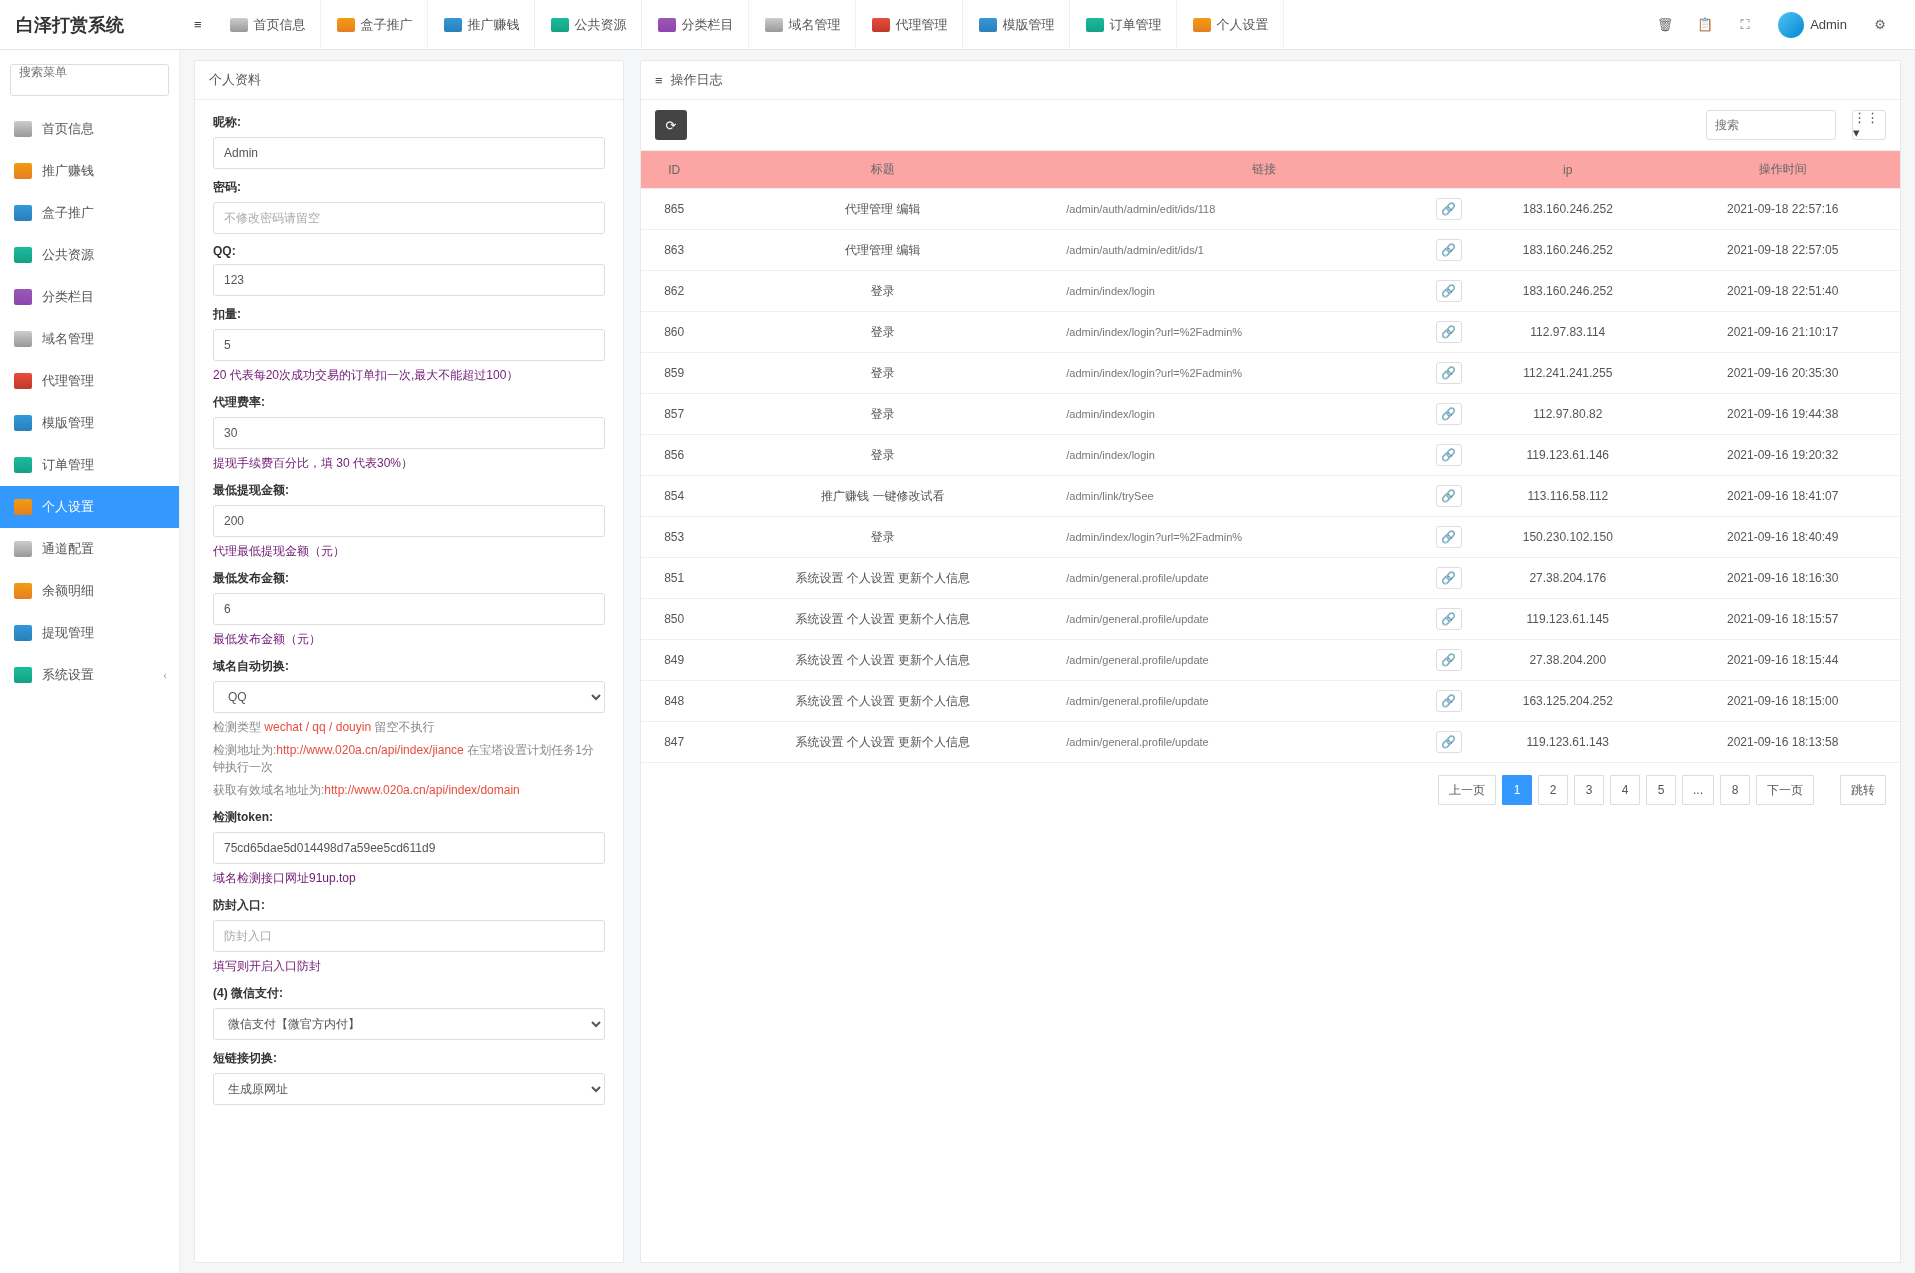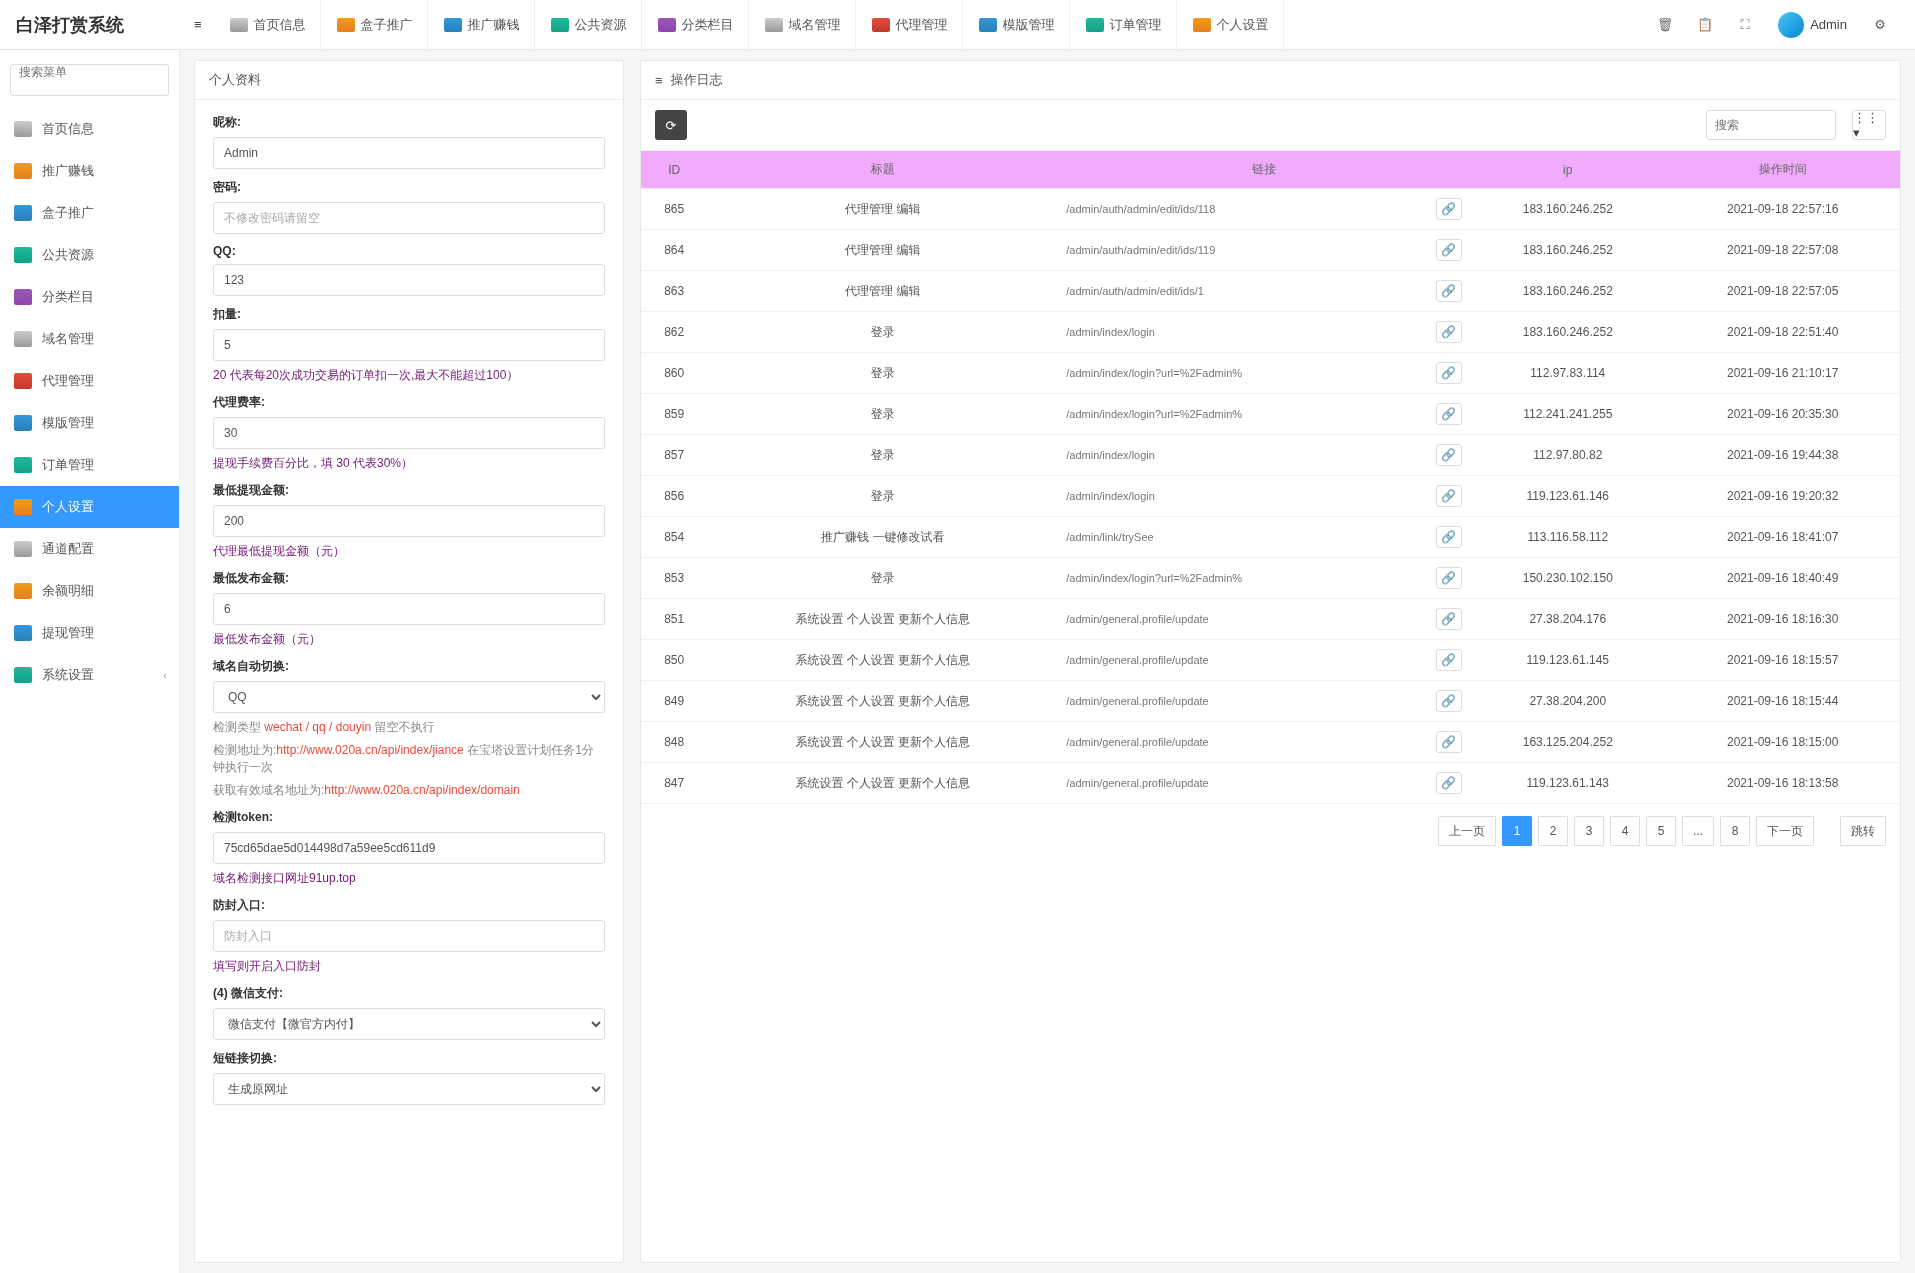--- a/index.html
+++ b/index.html
@@ -36,21 +36,21 @@
 .hint{font-size:12px;margin-top:6px}
 .hint.red{color:#701a75}
 .hint.gray{color:#888}
 .hint .link{color:#e74c3c}
 .tbar{padding:10px 14px;display:flex;align-items:center;justify-content:space-between}
 .btn-ref{width:32px;height:30px;background:#444;color:#fff;border-radius:3px;display:flex;align-items:center;justify-content:center;cursor:pointer}
 .tsearch{display:flex;gap:16px}
 .tsearch input{width:130px;height:30px;border:1px solid #ddd;border-radius:3px;padding:0 8px;font-size:12px}
 .tog{width:34px;height:30px;border:1px solid #ddd;border-radius:3px;display:flex;align-items:center;justify-content:center;cursor:pointer}
 table{width:100%;border-collapse:collapse;font-size:12px}
-th{background:#f0abfc;color:#666;font-weight:normal;padding:10px 8px;border-top:1px solid #eee;border-bottom:1px solid #eee;text-align:center}
+th{background:#fca5a5;color:#666;font-weight:normal;padding:10px 8px;border-top:1px solid #eee;border-bottom:1px solid #eee;text-align:center}
 td{padding:9px 8px;border-bottom:1px solid #f0f0f0;text-align:center;color:#555}
 td.link-cell{text-align:left}
 .link-wrap{display:flex;align-items:center;gap:6px;justify-content:space-between}
 .link-wrap .url{flex:1;font-size:11px;color:#777;white-space:nowrap;overflow:hidden;text-overflow:ellipsis}
 .copy{width:26px;height:22px;border:1px solid #ddd;border-radius:3px;display:flex;align-items:center;justify-content:center;cursor:pointer;color:#888}
 .pager{display:flex;gap:6px;justify-content:flex-end;padding:12px 14px;align-items:center}
 .pg{min-width:30px;height:30px;padding:0 10px;border:1px solid #ddd;border-radius:1px;display:flex;align-items:center;justify-content:center;font-size:12px;color:#555;cursor:pointer;background:#fff}
 .pg.active{background:#3399ff;color:#fff;border-color:#3399ff}
 .pg.jump{margin-left:20px}
 
@@ -274,32 +274,20 @@
               <td>865</td>
               <td>代理管理 编辑</td>
               <td class="link-cell">
                 <div class="link-wrap">
                   <span class="url">/admin/auth/admin/edit/ids/118</span>
                   <span class="copy">🔗</span>
                 </div>
               </td>
               <td>183.160.246.252</td>
               <td>2021-09-18 22:57:16</td>
-            </tr>
-            <tr>
-              <td>864</td>
-              <td>代理管理 编辑</td>
-              <td class="link-cell">
-                <div class="link-wrap">
-                  <span class="url">/admin/auth/admin/edit/ids/119</span>
-                  <span class="copy">🔗</span>
-                </div>
-              </td>
-              <td>183.160.246.252</td>
-              <td>2021-09-18 22:57:08</td>
             </tr>
             <tr>
               <td>863</td>
               <td>代理管理 编辑</td>
               <td class="link-cell">
                 <div class="link-wrap">
                   <span class="url">/admin/auth/admin/edit/ids/1</span>
                   <span class="copy">🔗</span>
                 </div>
               </td>

